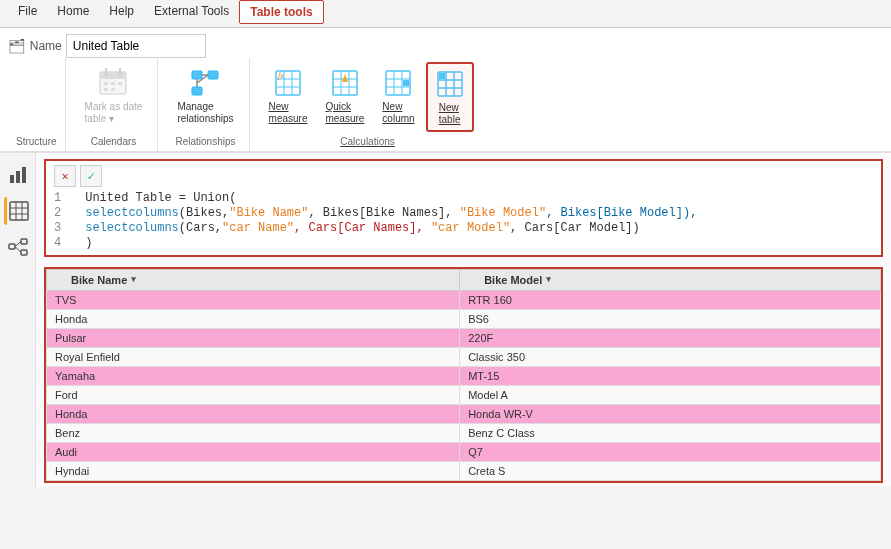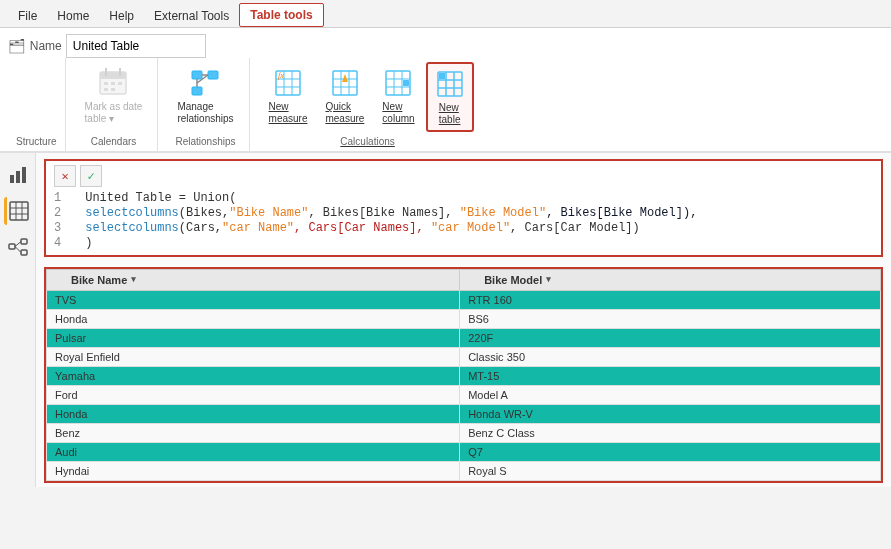--- a/index.html
+++ b/index.html
@@ -1,20 +1,20 @@
 <!DOCTYPE html>
 <html><head>
   <meta charset="utf-8">
   <style>
     * { box-sizing: border-box; margin: 0; padding: 0; }
     body { font-family: 'Segoe UI', Arial, sans-serif; font-size: 12px; background: #f3f3f3; color: #333; width: 891px; height: 549px; overflow: hidden; }
 
     
     .menu-bar {
-      display: flex; align-items: flex-end; background: #f3f3f3;
+      display: flex; align-items: flex-start; background: #f3f3f3;
       border-bottom: 1px solid #d0d0d0; height: 28px; padding: 0 8px;
     }
     .menu-item {
       padding: 4px 10px; cursor: pointer; font-size: 12px; color: #333;
       border-radius: 2px;
     }
     .menu-item.active-tab {
       color: #c0392b; border: 1.5px solid #c0392b; background: white;
       font-weight: 600; border-radius: 2px;
     }
@@ -114,21 +114,21 @@
     table { border-collapse: collapse; width: 100%; }
     th {
       background: #e8e8e8; border: 1px solid #ccc; padding: 4px 8px;
       font-size: 11px; font-weight: 600; text-align: left; white-space: nowrap;
       position: sticky; top: 0;
     }
     th .th-inner { display: flex; gap: 4px; padding-left: 16px; }
     th .filter-icon { font-size: 9px; color: #555; }
     td {
       border: 1px solid #ddd; padding: 3px 8px; font-size: 11px;
-      background: #14b8a6;
+      background: #f9a8d4;
     }
     tr:nth-child(even) td { background: #f9f9f9; }
   </style>
 </head>
 <body>
 
 <div class="menu-bar">
   <span class="menu-item">File</span>
   <span class="menu-item">Home</span>
   <span class="menu-item">Help</span>
@@ -295,21 +295,21 @@
       <div class="formula-bar-controls">
         <div class="formula-btn cancel">✕</div>
         <div class="formula-btn confirm">✓</div>
       </div>
       <div class="formula-line">
         <span class="line-num">1</span>
         <span style="color:#333">United Table = Union(</span>
       </div>
       <div class="formula-line">
         <span class="line-num">2</span>
-        <span style="color:#2980b9">selectcolumns</span><span style="color:#333">(Bikes,</span><span style="color:#e67e22">"Bike Name"</span><span style="color:#333">, Bikes[Bike Names], </span><span style="color:#e67e22">"Bike Model"</span><span style="color:#0f172a">, Bikes[Bike Model]),</span>
+        <span style="color:#2980b9">selectcolumns</span><span style="color:#333">(Bikes,</span><span style="color:#e67e22">"Bike Name"</span><span style="color:#333">, Bikes[Bike Names], </span><span style="color:#e67e22">"Bike Model"</span><span style="color:#0369a1">, Bikes[Bike Model]),</span>
       </div>
       <div class="formula-line">
         <span class="line-num">3</span>
         <span style="color:#2980b9">selectcolumns</span><span style="color:#333">(Cars,</span><span style="color:#e67e22">"car Name"</span><span style="color:#b91c1c">, Cars[Car Names], </span><span style="color:#e67e22">"car Model"</span><span style="color:#333">, Cars[Car Model])</span>
       </div>
       <div class="formula-line">
         <span class="line-num">4</span>
         <span style="color:#333">)</span>
       </div>
     </div>
@@ -364,20 +364,20 @@
             <tr>
               <td>Benz</td>
               <td>Benz C Class</td>
             </tr>
             <tr>
               <td>Audi</td>
               <td>Q7</td>
             </tr>
             <tr>
               <td>Hyndai</td>
-              <td>Royal S</td>
+              <td>Creta S</td>
             </tr>
           </tbody>
       </table>
     </div>
 
   </div>
 </div>
 
 </body></html>

